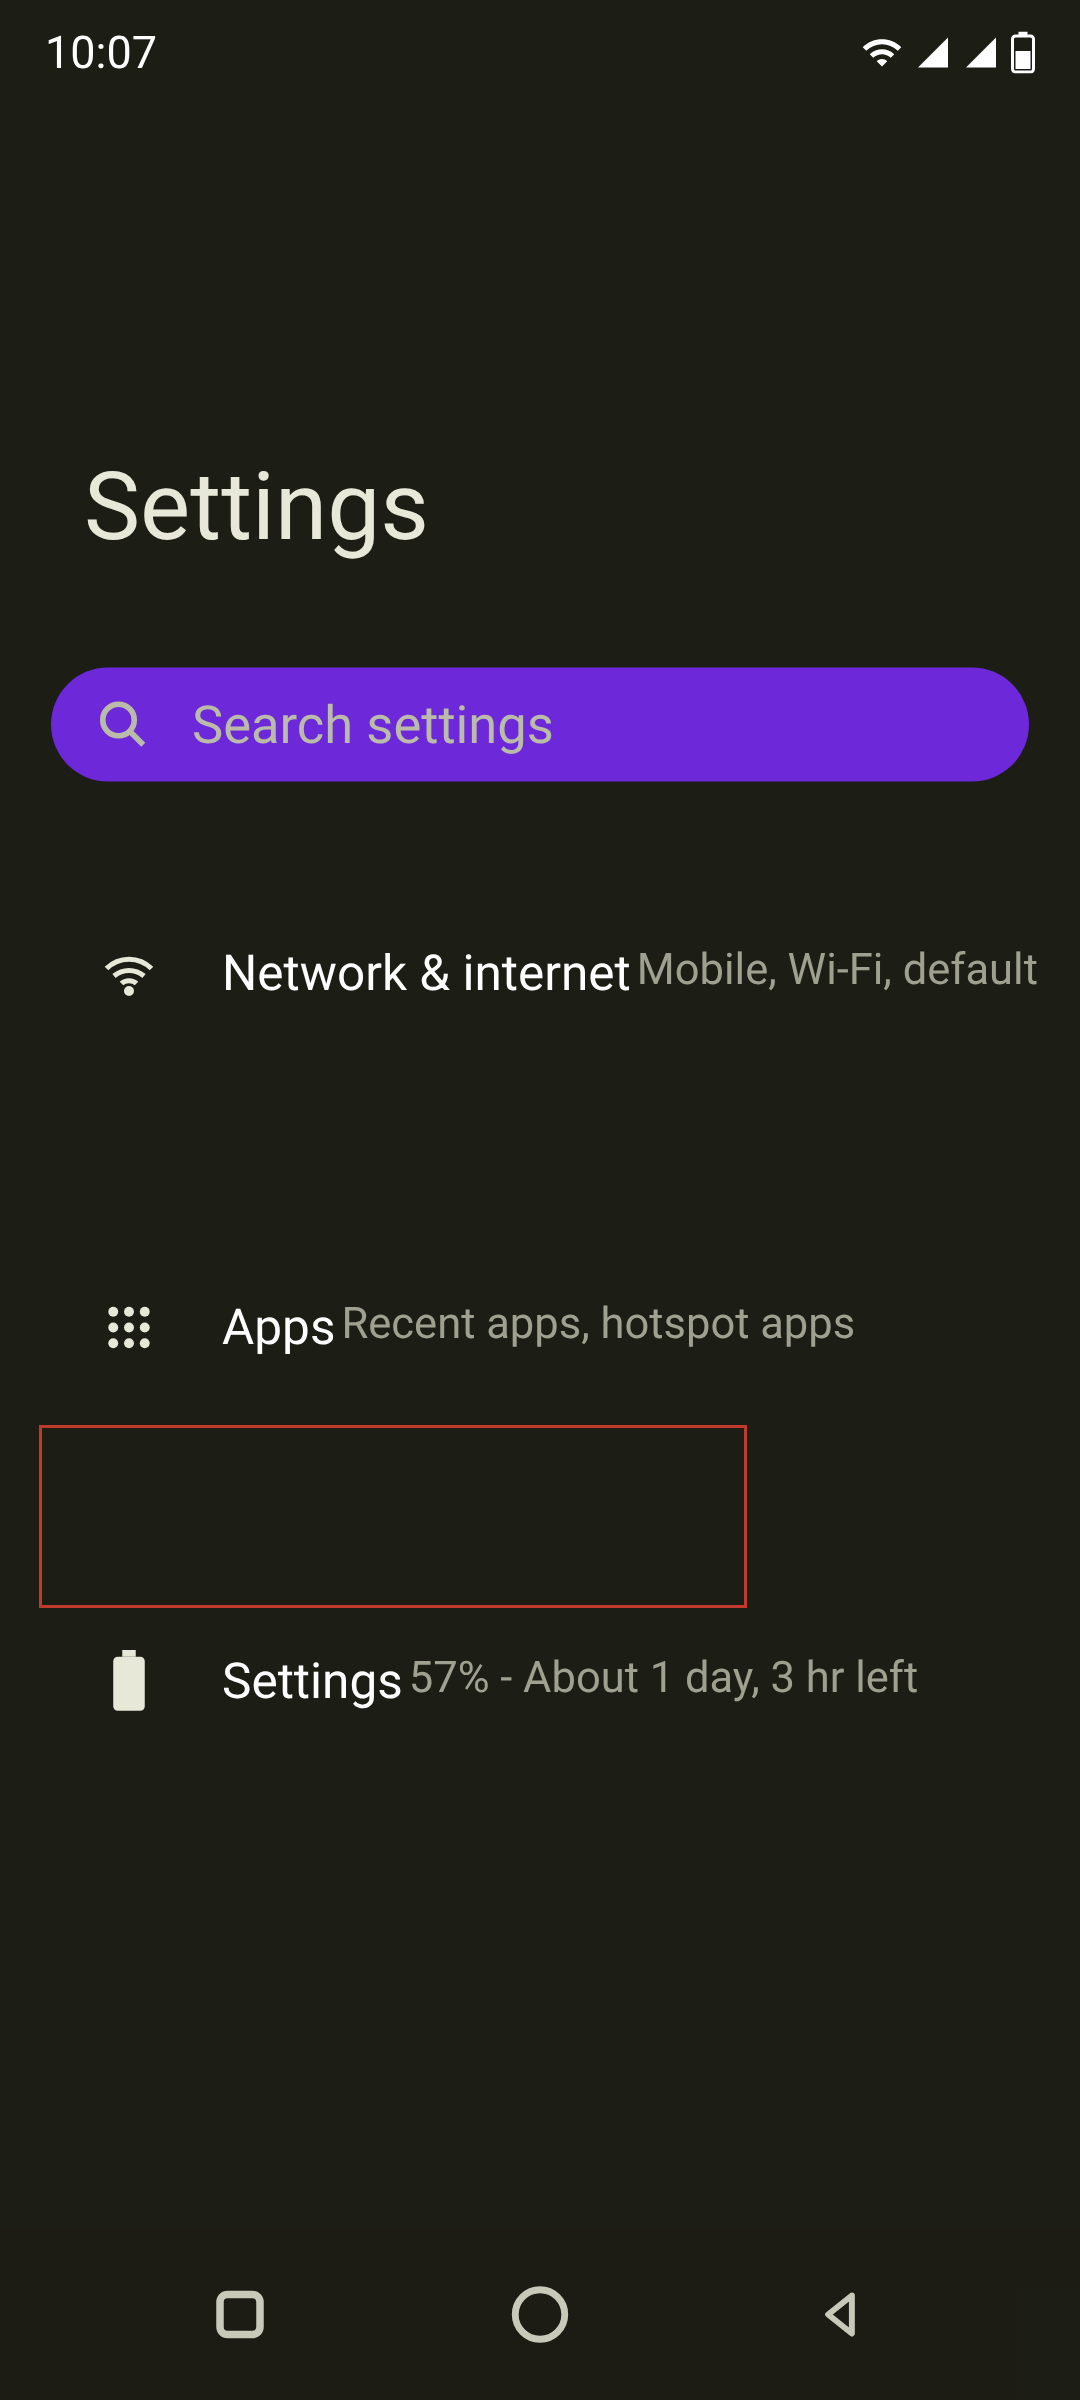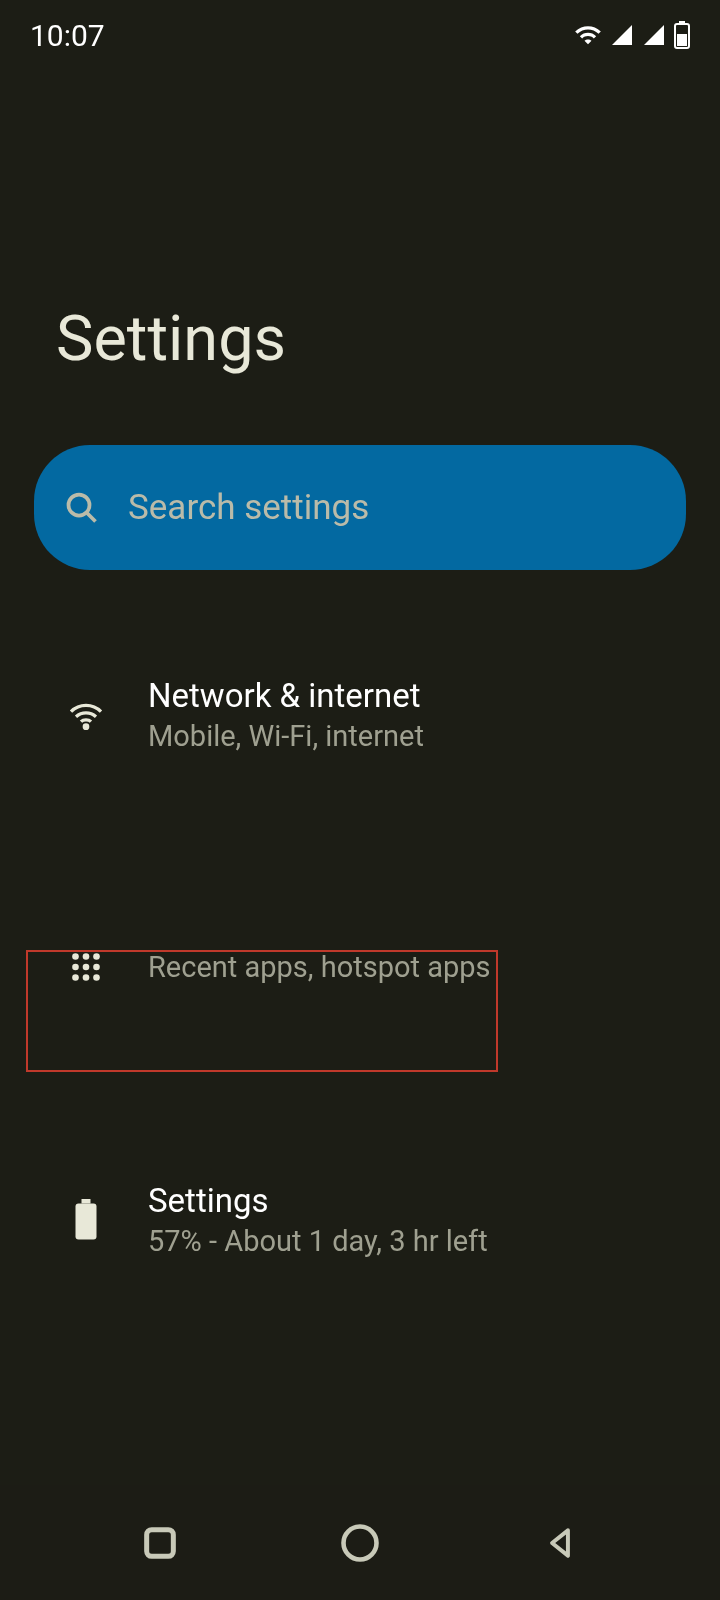--- a/index.html
+++ b/index.html
@@ -34,22 +34,22 @@
       gap: 8px;
     }
     .page-title {
       font-size: 63px;
       font-weight: 400;
       color: #e8e8d8;
       padding: 232px 48px 70px 56px;
     }
     .search-bar {
       margin: 0 34px;
-      height: 125px;
-      background-color: #0369a1;
+      height: 76px;
+      background-color: #6d28d9;
       border-radius: 56px;
       display: flex;
       align-items: center;
       padding: 18px 30px;
       gap: 28px;
     }
     .search-placeholder {
       font-size: 35px;
       color: #babba9;
     }
@@ -65,21 +65,21 @@
     .item-icon {
       width: 44px;
       height: 44px;
       display: flex;
       align-items: center;
       justify-content: center;
       flex-shrink: 0;
     }
     .item-text {
       display: flex;
-      flex-direction: column;
+      flex-direction: row;
       gap: 4px;
     }
     .item-title {
       font-size: 33px;
       font-weight: 400;
       color: #ffffff;
     }
     .item-subtitle {
       font-size: 29px;
       color: #9fa090;
@@ -156,21 +156,21 @@
     <div class="item-icon">
       <svg width="40" height="40" viewBox="0 0 24 24" fill="none" stroke="#e8e8d8" stroke-width="2">
         <path d="M3 10 C 8 5, 16 5, 21 10"></path>
         <path d="M6 13 C 9.5 10, 14.5 10, 18 13"></path>
         <path d="M9 16 C 10.5 14.5, 13.5 14.5, 15 16"></path>
         <circle cx="12" cy="19" r="1" fill="#e8e8d8"></circle>
       </svg>
     </div>
     <div class="item-text">
       <span class="item-title">Network &amp; internet</span>
-      <span class="item-subtitle">Mobile, Wi-Fi, internet</span>
+      <span class="item-subtitle">Mobile, Wi-Fi, default</span>
     </div>
   </div>
 
   <div class="spacer"></div>
 
 
   <div class="spacer"></div>
 
   <div class="settings-item">
     <div class="item-icon">
@@ -180,20 +180,21 @@
           <circle cx="19" cy="5" r="2.2"></circle>
         <circle cx="5" cy="12" r="2.2"></circle>
           <circle cx="12" cy="12" r="2.2"></circle>
           <circle cx="19" cy="12" r="2.2"></circle>
         <circle cx="5" cy="19" r="2.2"></circle>
           <circle cx="12" cy="19" r="2.2"></circle>
           <circle cx="19" cy="19" r="2.2"></circle>
       </svg>
     </div>
     <div class="item-text">
+      <span class="item-title">Apps</span>
       <span class="item-subtitle">Recent apps, hotspot apps</span>
     </div>
   </div>
 
   <div class="spacer"></div>
 
 
   <div class="spacer"></div>
 
   <div class="settings-item">

